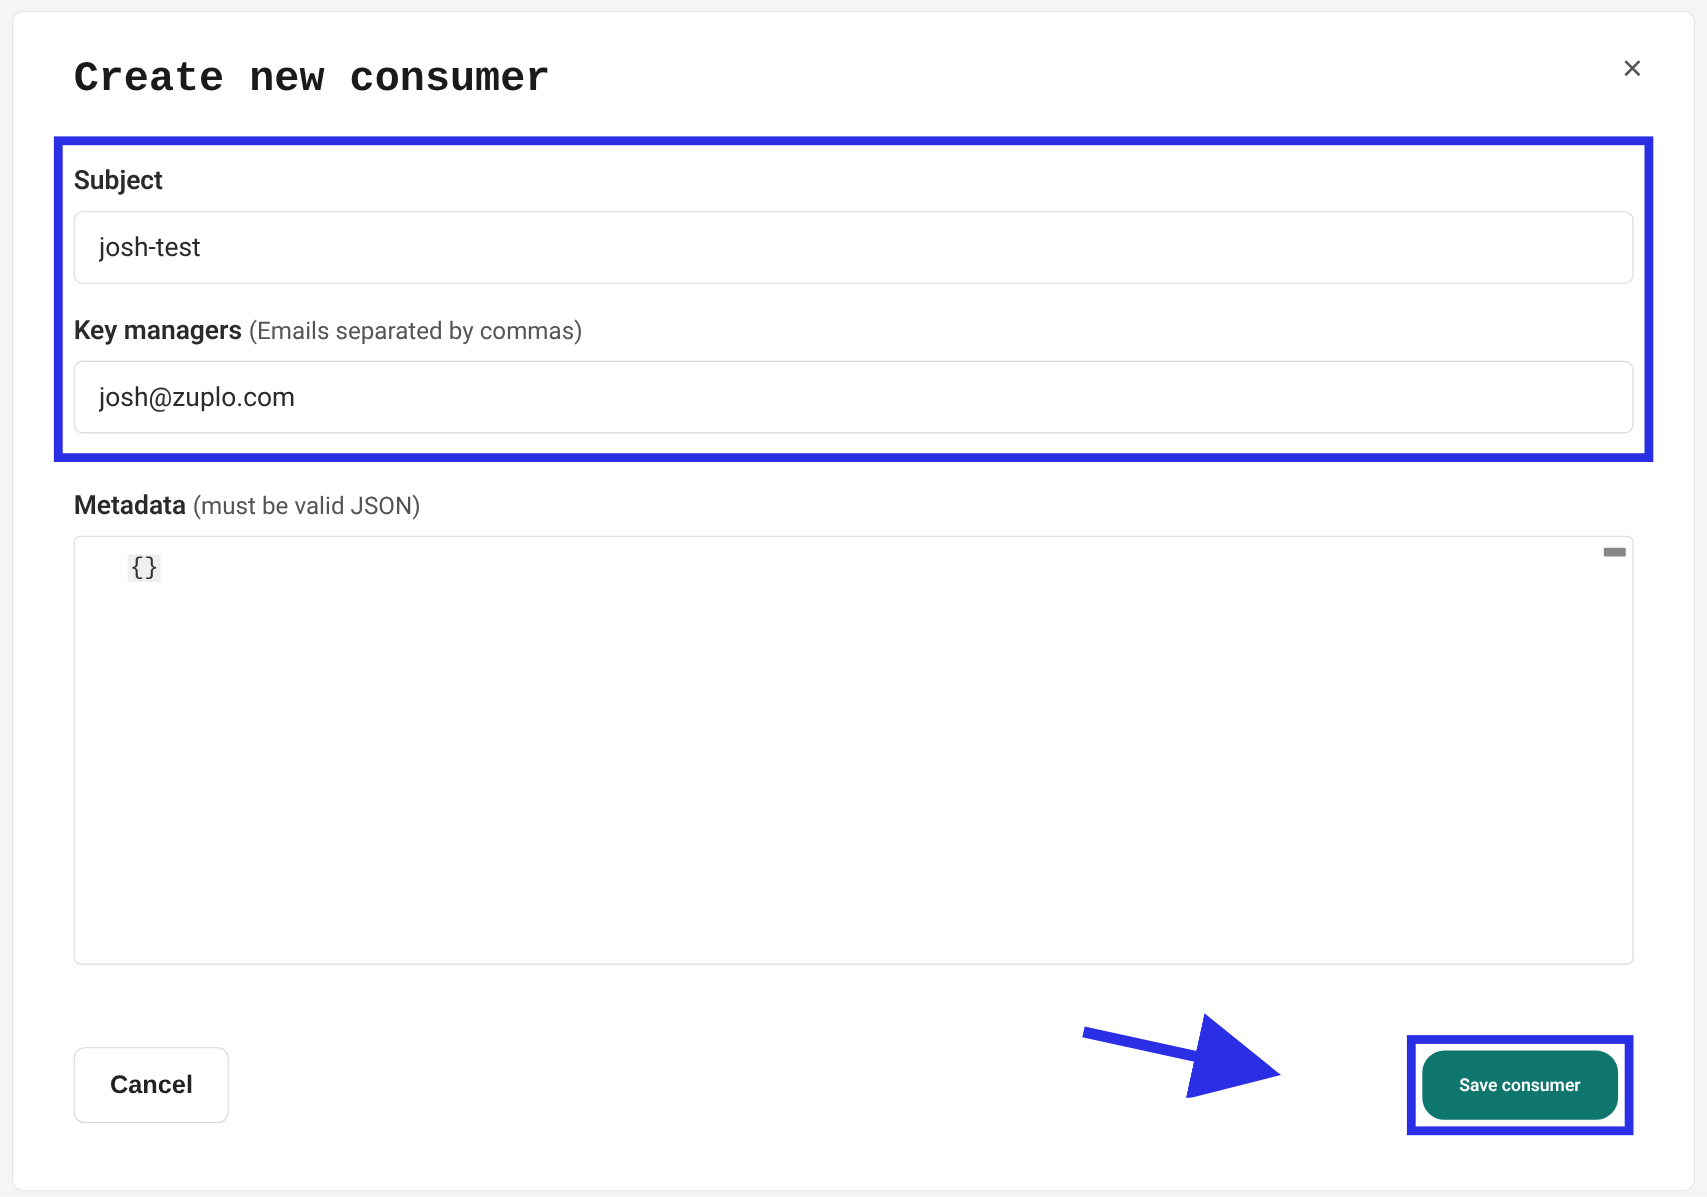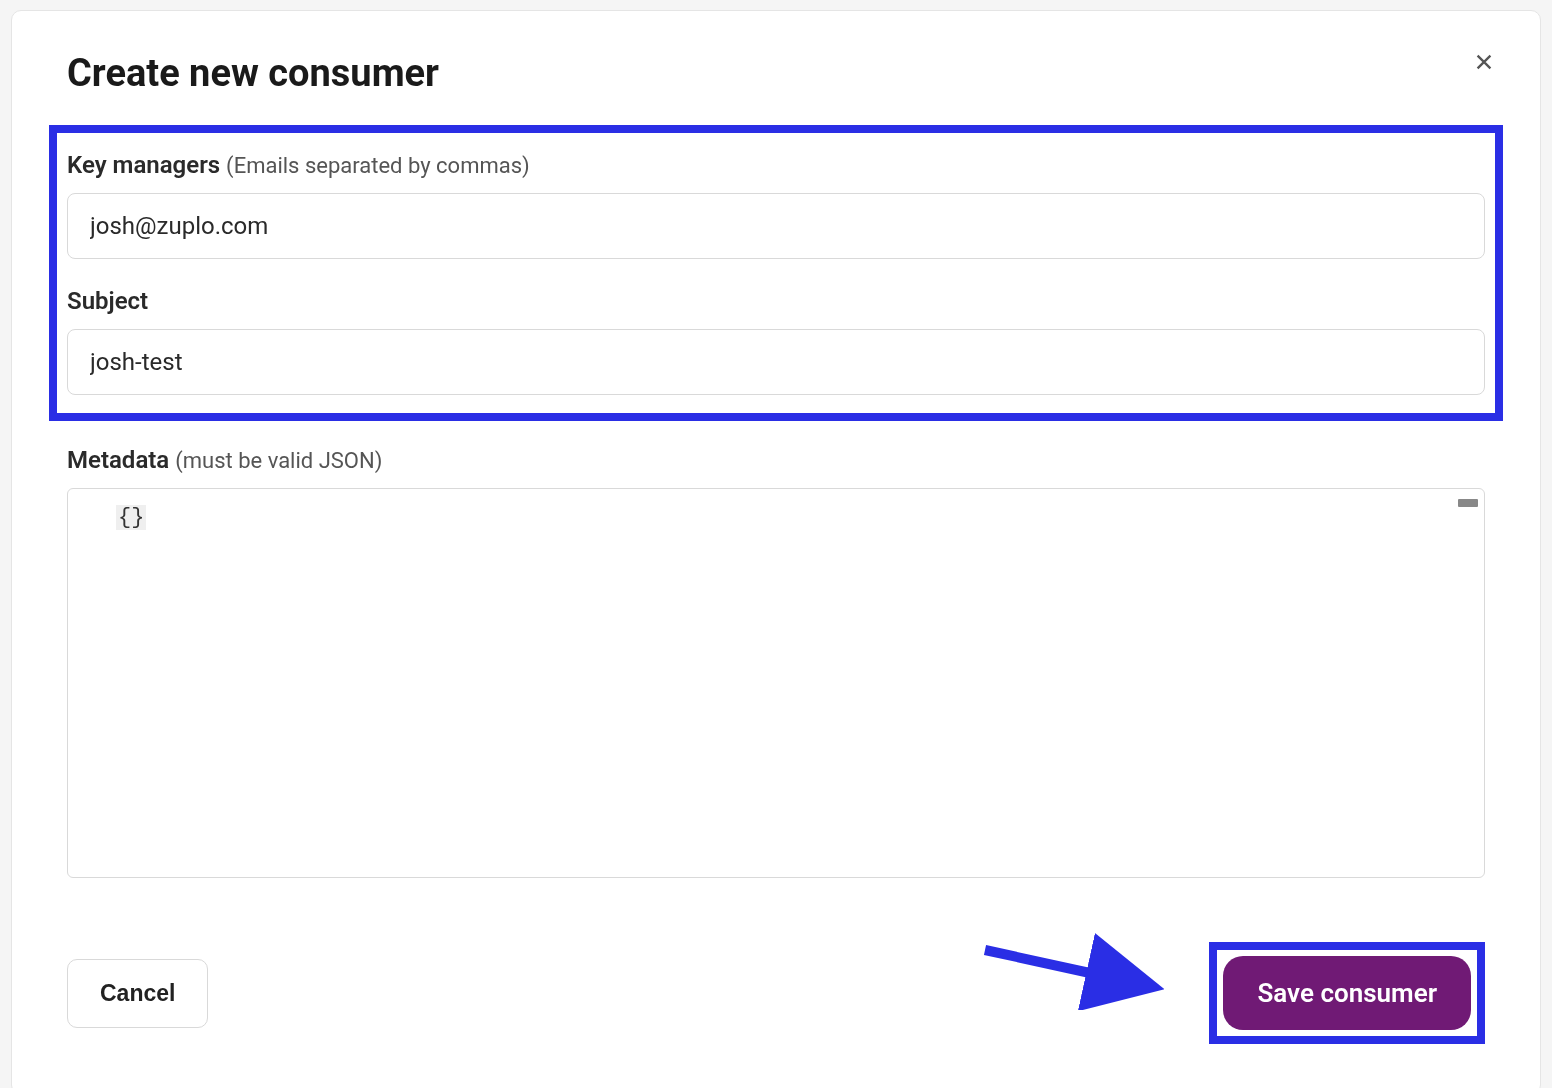--- a/index.html
+++ b/index.html
@@ -39,20 +39,21 @@
       width: 22px;
       height: 22px;
       stroke: #555;
       stroke-width: 2.5;
     }
     .modal-title {
       font-size: 38px;
       font-weight: 700;
       color: #1a1a1a;
       margin-bottom: 30px;
+      font-family: Liberation Mono, monospace;
     }
     .highlighted-section {
       border: 8px solid #2a2ee5;
       padding: 18px 10px 18px 10px;
       margin-left: -18px;
       margin-right: -18px;
       margin-bottom: 25px;
     }
     .form-group {
       margin-bottom: 28px;
@@ -137,25 +138,25 @@
       cursor: pointer;
       font-family: Liberation Sans, sans-serif;
     }
     .save-wrapper {
       border: 8px solid #2a2ee5;
       padding: 6px;
       display: inline-block;
       position: relative;
     }
     .save-btn {
-      background: #701a75;
+      background: #0f766e;
       border: none;
       border-radius: 20px;
       padding: 22px 34px;
-      font-size: 26px;
+      font-size: 16px;
       font-weight: 600;
       color: #fff;
       cursor: pointer;
       font-family: inherit;
     }
     .arrow-annotation {
       position: absolute;
       right: 310px;
       bottom: 30px;
       pointer-events: none;
@@ -172,31 +173,31 @@
 
   <button class="close-btn">
     <svg viewBox="0 0 24 24" fill="none">
       <path d="M5 5 L19 19 M19 5 L5 19"></path>
     </svg>
   </button>
 
   <h1 class="modal-title">Create new consumer</h1>
 
   <div class="highlighted-section">
+    <div class="form-group">
+      <label class="form-label">Subject</label>
+      <input type="text" class="text-input" value="josh-test" style="">
+    </div>
+
     <div class="form-group">
       <label class="form-label">
         <span>Key managers</span>
         <span class="hint">(Emails separated by commas)</span>
       </label>
       <input type="text" class="text-input" value="josh@zuplo.com" style="">
-    </div>
-
-    <div class="form-group">
-      <label class="form-label">Subject</label>
-      <input type="text" class="text-input" value="josh-test" style="">
     </div>
   </div>
 
   <div class="metadata-section">
     <label class="form-label">
       <span>Metadata</span>
       <span class="hint">(must be valid JSON)</span>
     </label>
     <div class="metadata-editor">
       <div class="metadata-gutter"></div>

